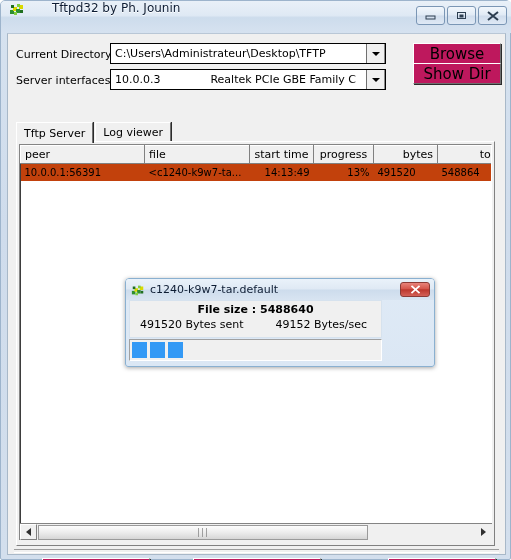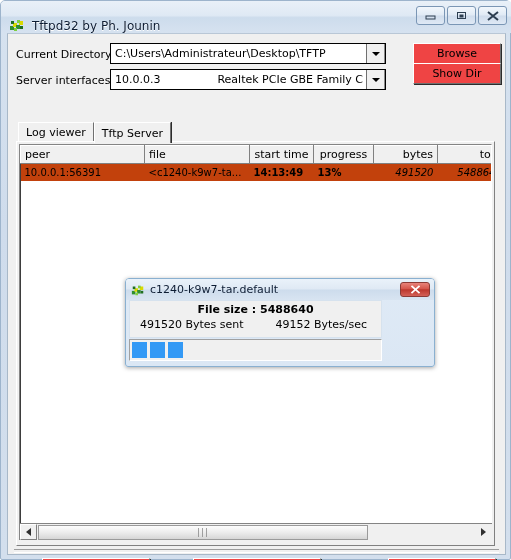--- a/index.html
+++ b/index.html
@@ -30,23 +30,24 @@
   }
 
   
   #title-bar {
     position: absolute;
     left: 0; top: 0;
     width: 511px;
     height: 32px;
     box-sizing: border-box;
     display: flex;
-    align-items: flex-end;
+    align-items: flex-start;
     border-radius: 4px 4px 0 0;
     background: linear-gradient(to bottom, #e9f0f8 0%, #dfe9f4 45%, #cddcec 52%, #d6e2f0 100%);
+    gap: 20px;
   }
   #title-icon {
     width: 16px; height: 16px;
     margin-left: 8px; margin-right: 7px;
     flex: 0 0 auto;
     position: relative;
   }
   .tftp-ico { display:block; }
   #title-text {
     font-size: 12px;
@@ -104,21 +105,21 @@
     overflow: hidden;
   }
   .combo-text {
     flex: 1 1 auto;
     padding-left: 4px;
     font-size: 11px;
     white-space: nowrap;
     overflow: hidden;
     display: flex;
     justify-content: space-between;
-    padding-right: 3px;
+    padding-right: 10px;
   }
   .combo-btn {
     flex: 0 0 auto;
     width: 17px;
     height: 19px;
     margin-right: 0px;
     background: #f0f0f0;
     border-left: 1px solid #707070;
     border-top: 1px solid #ffffff;
     border-bottom: 1px solid #8a8a8a;
@@ -131,30 +132,30 @@
     width: 0; height: 0;
     border-left: 4px solid transparent;
     border-right: 4px solid transparent;
     border-top: 4px solid #000;
   }
 
   
   .win-btn {
     position: absolute;
     box-sizing: border-box;
-    background: #ef4444;
+    background: #be185d;
     border-top: 1px solid #ffffff;
     border-left: 1px solid #ffffff;
     border-right: 1px solid #707070;
     border-bottom: 1px solid #707070;
     box-shadow: 1px 1px 0 0 #2b2b2b;
     display: flex;
     align-items: center;
     justify-content: center;
-    font-size: 11px;
+    font-size: 15px;
     color: #000;
     cursor: default;
     white-space: nowrap;
   }
 
   
   #tab-strip {
     position: absolute;
     left: 8px; top: 88px;
     height: 20px;
@@ -239,22 +240,22 @@
   table.lv th.r { text-align: right; }
   table.lv td {
     height: 17px;
     padding: 0 4px;
     font-size: 10px;
     white-space: nowrap;
     overflow: hidden;
     background: #c2410c;
   }
   table.lv td.l { text-align: left; }
-  table.lv td.c { text-align: left; font-weight: bold; }
-  table.lv td.r { text-align: right; font-style: italic; }
+  table.lv td.c { text-align: right; }
+  table.lv td.r { text-align: left; }
 
   
   #hscroll {
     position: absolute;
     left: 11px; top: 489px;
     width: 473px;
     height: 17px;
     box-sizing: border-box;
     background: #f0f0f0;
     border-top: 1px solid #848484;
@@ -430,22 +431,22 @@
         <span>10.0.0.3</span>
         <span>Realtek PCIe GBE Family C</span>
       </div>
       <div class="combo-btn">
         <span class="arrow-down"></span>
       </div>
     </div>
     <div class="win-btn" style="left:405px; top:29px; width:88px; height:21px;">Show Dir</div>
 
     <div id="tab-strip">
+      <div class="tab active">Tftp Server</div>
       <div class="tab inactive">Log viewer</div>
-      <div class="tab active">Tftp Server</div>
     </div>
 
     <div id="tab-page"></div>
 
     <div id="list-view">
       <table class="lv">
         <colgroup>
           <col style="width:124px">
           <col style="width:105px">
           <col style="width:64px">

